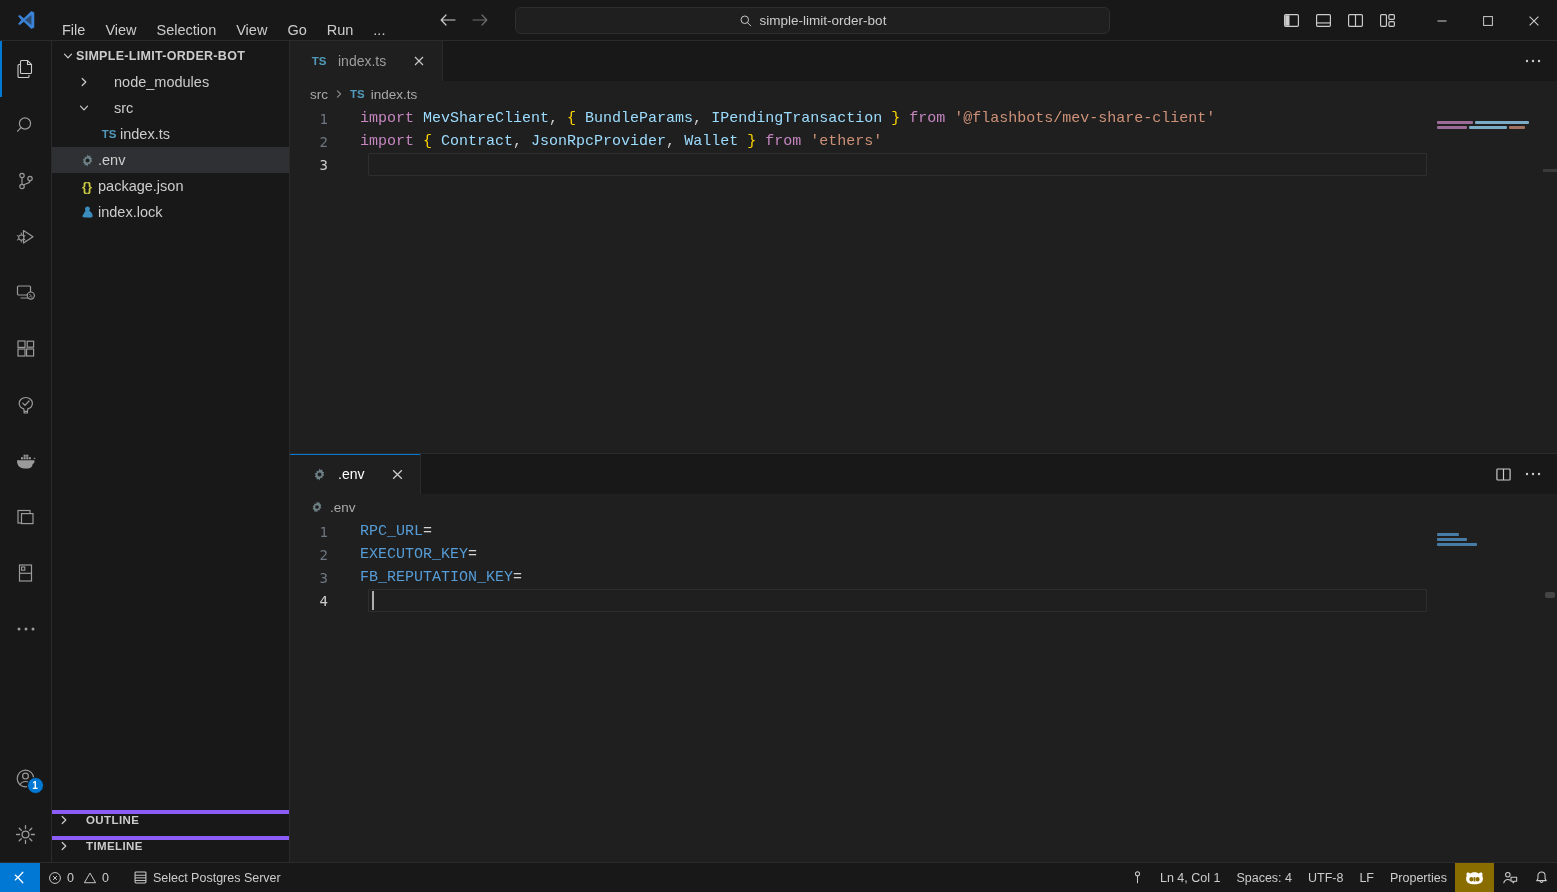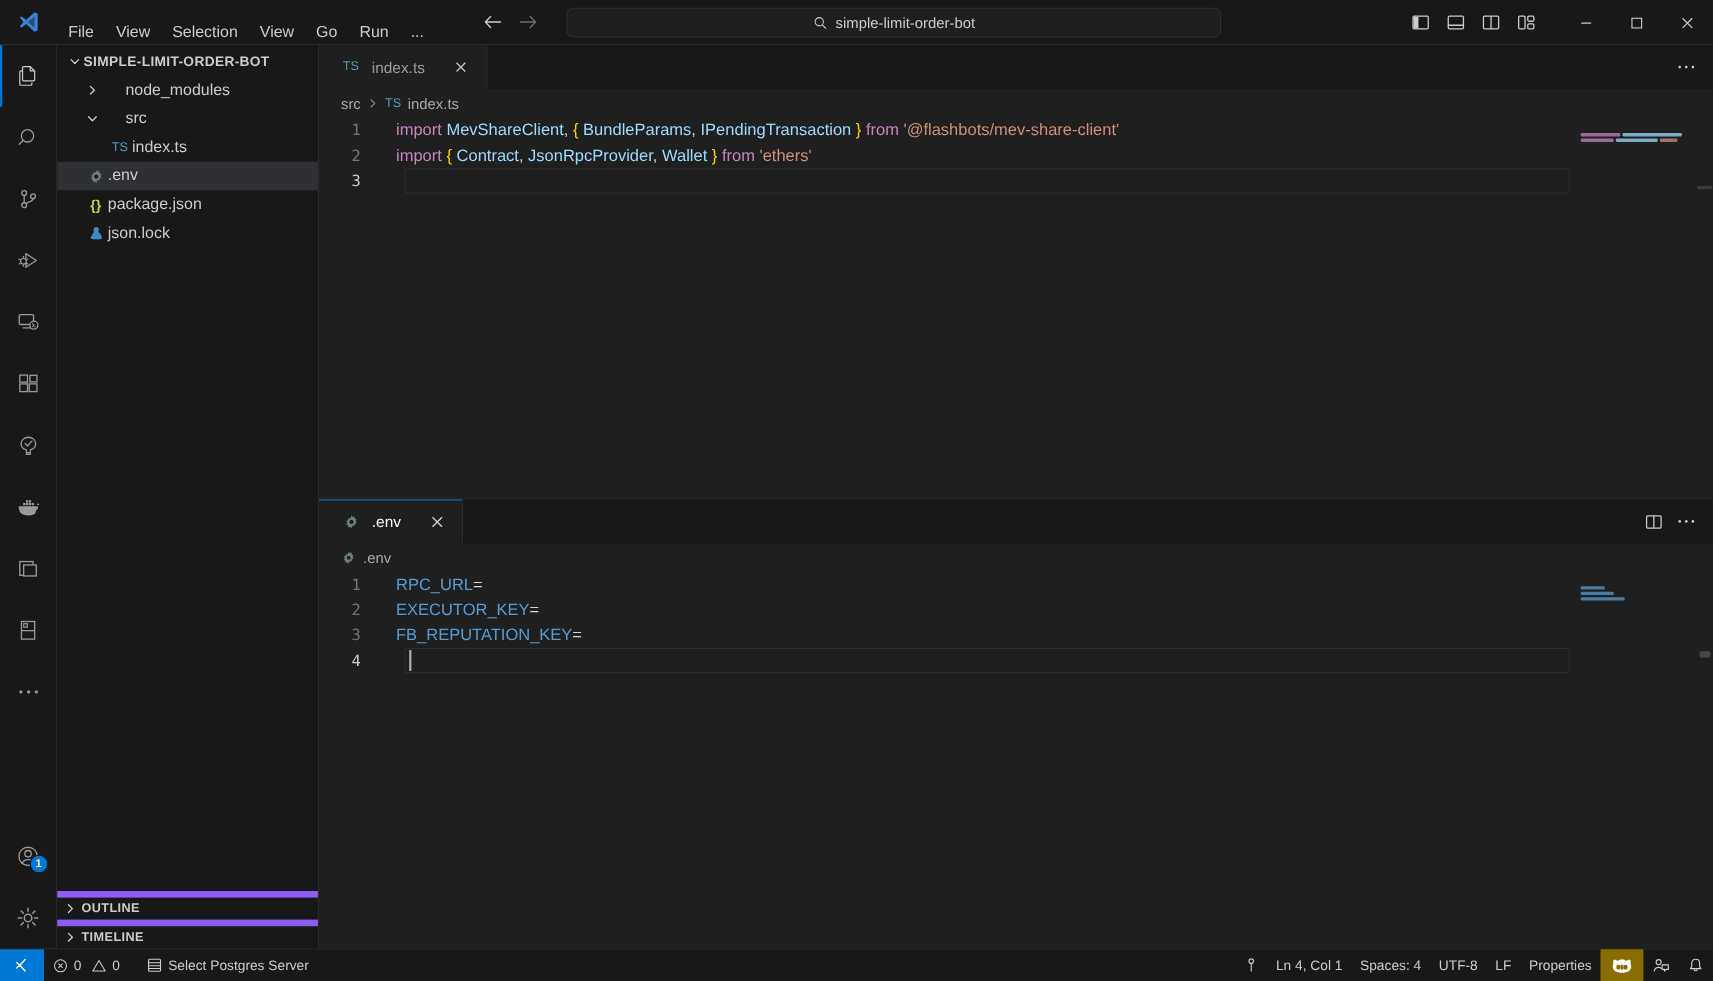--- a/index.html
+++ b/index.html
@@ -105,25 +105,25 @@
     font-size: 14.5px; color: #cccccc; cursor: pointer;
     padding-right: 8px; white-space: nowrap;
   }
   .tree-row.selected { background: #2f3033; }
   .tree-row.root { font-weight: 700; font-size: 12.5px; letter-spacing: 0.3px; }
   .twisty {
     width: 16px; display: inline-flex; align-items: center; justify-content: center;
     color: #cccccc; flex: 0 0 auto;
   }
   .ficon { width: 22px; display: inline-flex; align-items: center; justify-content: center; flex: 0 0 auto; }
-  .ts-badge { color: #519aba; font-size: 11.5px; font-weight: 400; }
+  .ts-badge { color: #519aba; font-size: 11.5px; font-weight: 700; }
   .json-badge { color: #cbcb41; font-size: 13px; font-weight: 600; }
   .sb-section {
-    height: 26px; display: flex; align-items: center; gap: 2px;
-    border-top: 6px solid #8b5cf6;
+    height: 26px; display: flex; align-items: flex-start; gap: 14px;
+    border-top: 4px solid #8b5cf6;
     padding-left: 4px;
     font-size: 11.5px; font-weight: 700; letter-spacing: 0.4px;
     color: #cccccc; cursor: pointer;
   }
 
   
   .editor-area { flex: 1; display: flex; flex-direction: column; min-width: 0; background: #1f1f1f; }
   .egroup { display: flex; flex-direction: column; min-height: 0; position: relative; }
   .egroup.top { height: 412px; }
   .egroup.bottom { flex: 1; border-top: 1px solid #2b2b2b; }
@@ -173,21 +173,21 @@
   .code-surface { flex: 1; position: relative; overflow: hidden; background: #1f1f1f; }
   .code-lines { position: absolute; left: 0; top: 0; right: 0; }
   .cline { height: 23px; display: flex; align-items: center; font-size: 0; }
   .lnum {
     width: 62px; min-width: 62px; text-align: right; padding-right: 24px;
     font-family: "DejaVu Sans Mono", monospace;
     font-size: 14px; color: #6e7681;
   }
   .cline.current .lnum { color: #cccccc; }
   .ctext-line {
-    font-family: Liberation Sans, sans-serif;
+    font-family: Liberation Mono, monospace;
     font-size: 15px; white-space: pre;
     padding-left: 8px;
   }
   .cur-line-box {
     position: absolute; left: 78px; right: 130px; height: 23px;
     border: 1px solid #2e2e2e; border-radius: 1px;
     pointer-events: none;
   }
   .caret {
     position: absolute; width: 2px; height: 19px; background: #aeafad; top: 2px;
@@ -516,21 +516,21 @@
             </span>
           <span>package.json</span>
         </div>
 
         <div class="tree-row" style="padding-left:24px">
           <span class="ficon">
             <svg width="15" height="15" viewBox="0 0 16 16">
                 <path d="M8 1.5c1.6 0 2.6 1.3 2.6 2.6 0 .9-.3 1.6-.9 2.1 1.8.9 3.4 2.6 3.8 5 .2 1.2-.5 2.1-1.7 2.2-1.6.2-3.2.1-4.8 0-1.3-.1-2.8 0-3.8-.5-.8-.4-.9-1.3-.3-1.9.5-.5 1-1.3 1.3-2.2.3-1 .9-2 1.8-2.5-.5-.5-.7-1.2-.7-2C5.3 2.9 6.4 1.5 8 1.5z" fill="#3b8dbd"></path>
               </svg>
           </span>
-          <span>json.lock</span>
+          <span>index.lock</span>
         </div>
       </div>
 
       <div class="sb-section">
         <span class="twisty">
           <svg width="12" height="12" viewBox="0 0 12 12">
               <path d="M4.2 2.5 7.8 6l-3.6 3.5" stroke="#cccccc" stroke-width="1.2" fill="none" stroke-linecap="round" stroke-linejoin="round"></path>
             </svg>
         </span>
         <span>OUTLINE</span>

